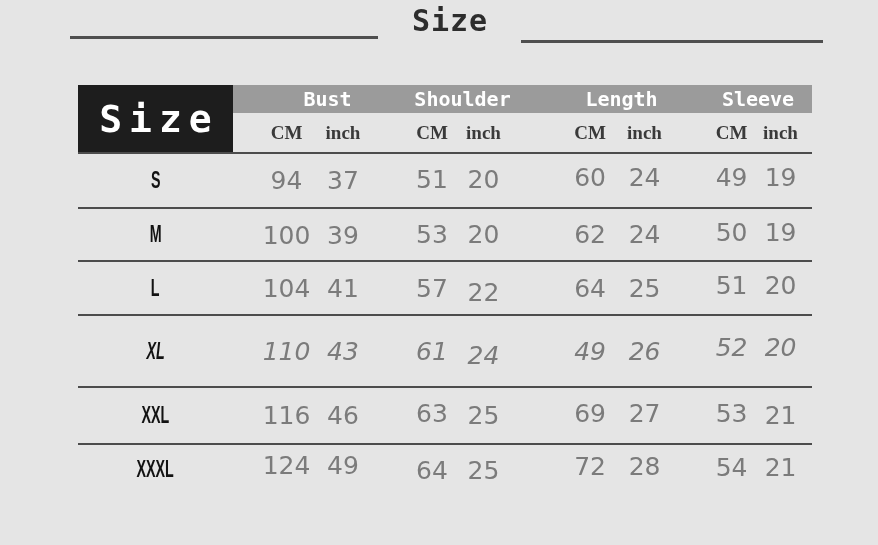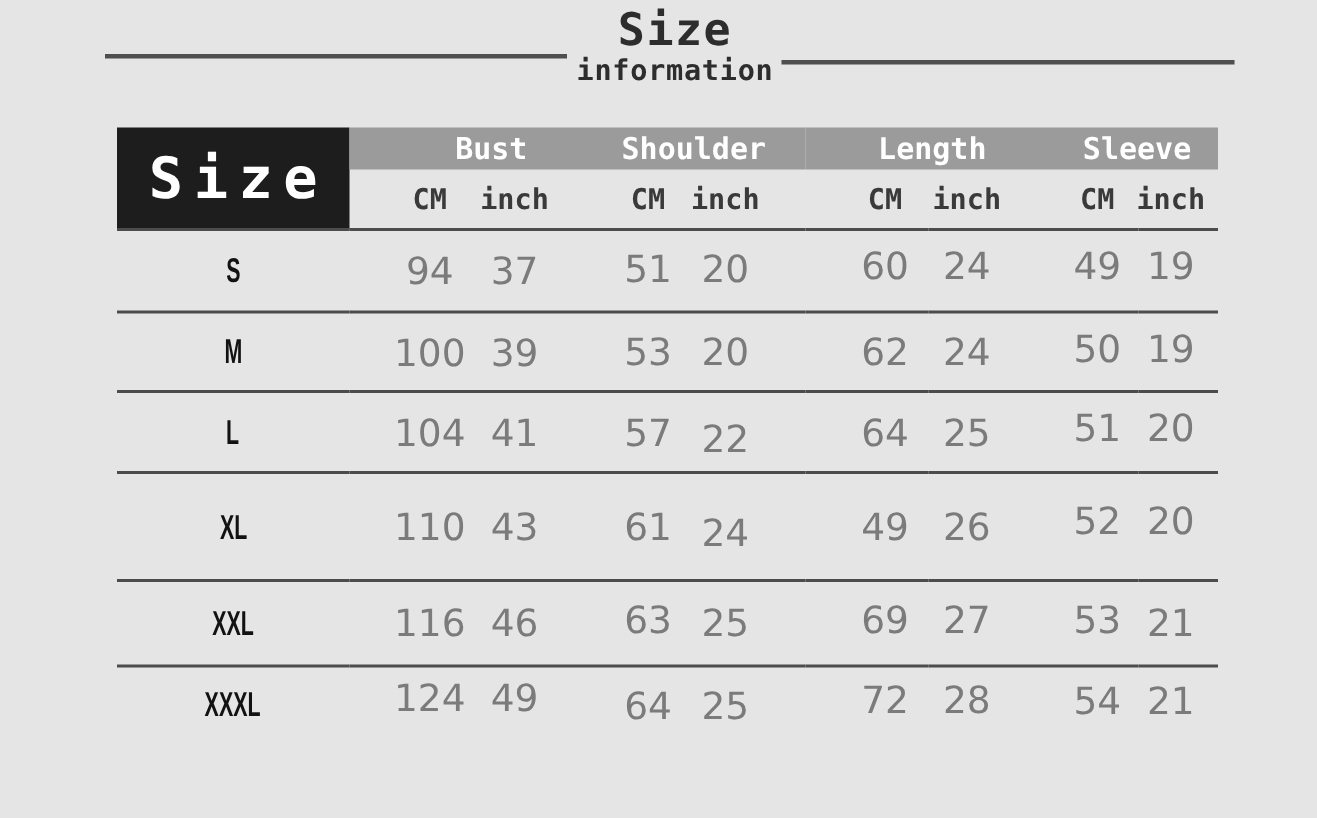--- a/index.html
+++ b/index.html
@@ -40,34 +40,34 @@
     border-bottom: 2px solid #4c4c4c;
   }
   tr.group-row { height: 28px; }
   th.band {
     background: #9b9b9b;
     color: #ffffff;
     font-size: 20px;
     font-weight: bold;
     line-height: 28px;
   }
-  tr.unit-row { height: 40px; }
+  tr.unit-row { height: 40px; font-family: Liberation Serif, serif; }
   tr.unit-row th {
     font-size: 19px;
     font-weight: bold;
     color: #3a3a3a;
     border-bottom: 2px solid #4c4c4c;
   }
 
   tbody tr { border-bottom: 2px solid #4c4c4c; }
   tbody tr:last-child { border-bottom: none; }
   tbody tr:nth-child(1) { height: 55px; }
   tbody tr:nth-child(2) { height: 53px; }
   tbody tr:nth-child(3) { height: 54px; }
-  tbody tr:nth-child(4) { height: 72px; }
+  tbody tr:nth-child(4) { height: 72px; font-style: italic; }
   tbody tr:nth-child(5) { height: 57px; }
   tbody tr:nth-child(6) { height: 50px; }
 
   td.num {
     font-family: "DejaVu Sans", sans-serif;
     font-size: 25px;
     color: #7b7b7b;
   }
   .size-label {
     display: inline-block;
@@ -115,21 +115,20 @@
   .note-text  { font-size: 14px; letter-spacing: 0.3px; color: #2b2b2b; margin-left: 8px; }
 </style>
 </head>
 <body>
 
 <div class="page">
 
   <div class="rule rule-left"></div>
   <div class="title-text">
     <div class="title-line1">Size</div>
-    <div class="title-line2">information</div>
   </div>
   <div class="rule rule-right"></div>
 
   <table class="size-table">
     <colgroup>
       <col style="width:155px">
         <col style="width:81px">
         <col style="width:74px">
       <col style="width:70px">
         <col style="width:79px">

